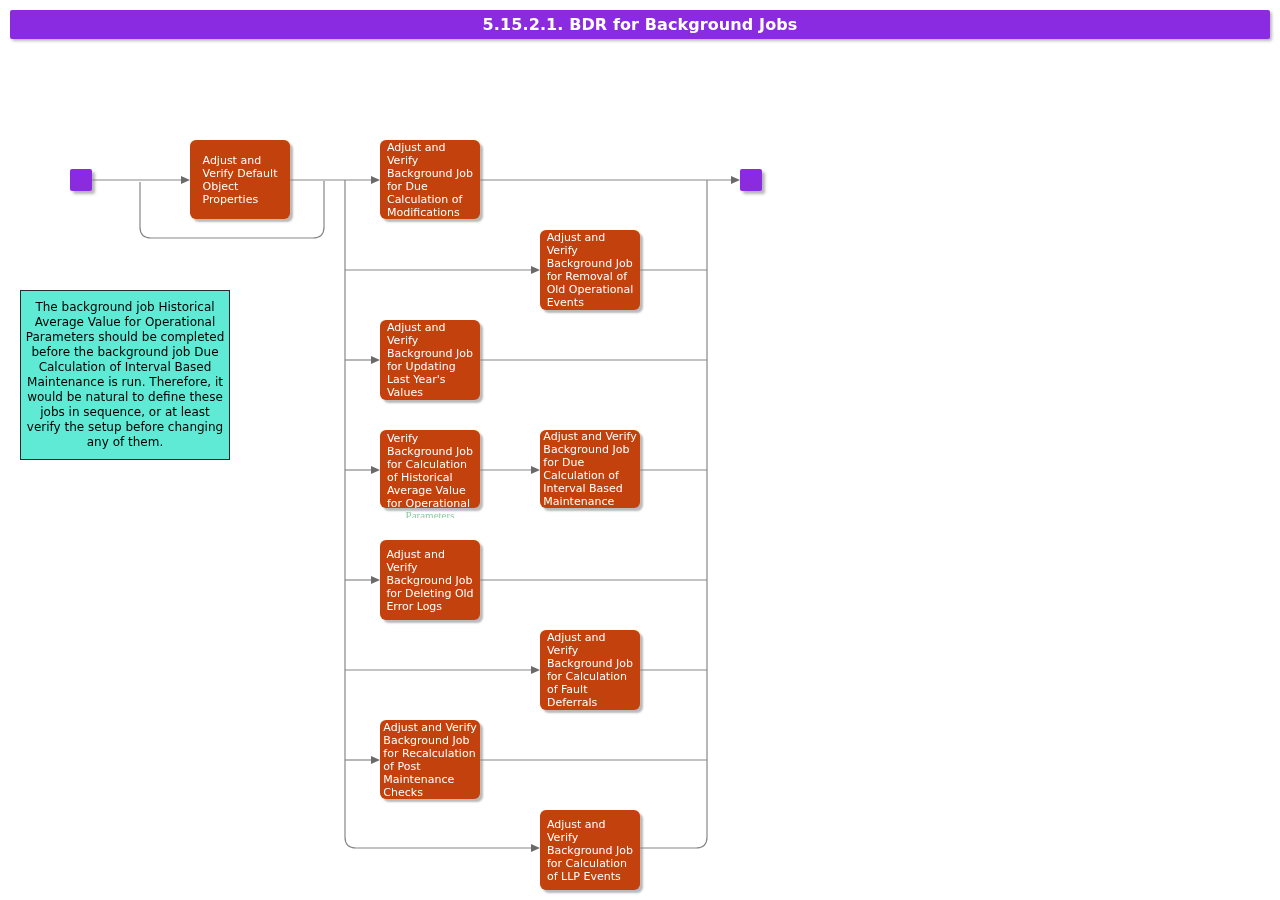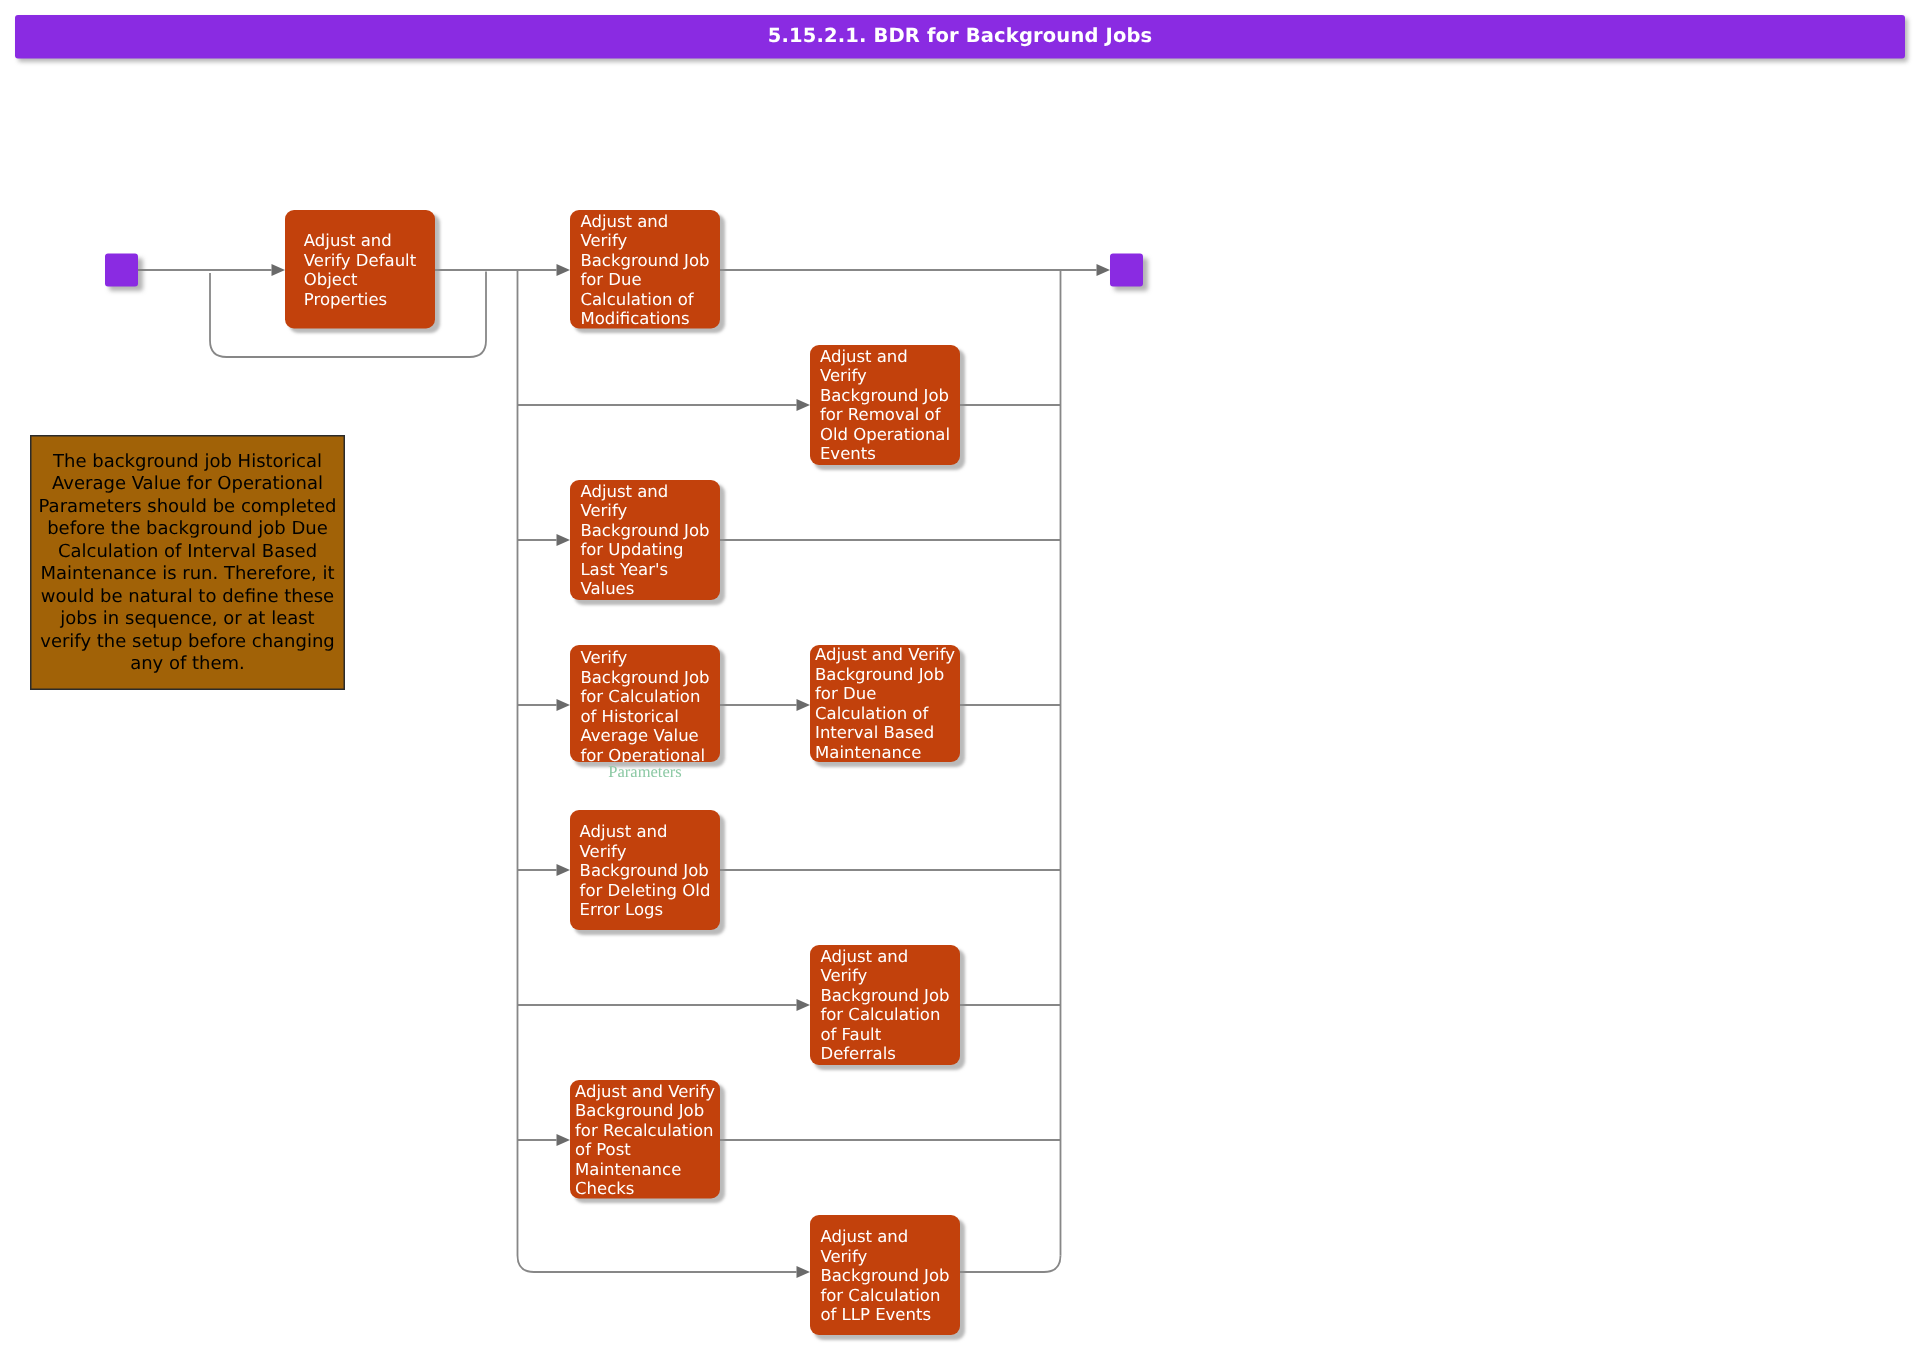--- a/index.html
+++ b/index.html
@@ -18,21 +18,21 @@
     position: absolute;
     left: 10px; top: 10px;
     width: 1260px; height: 29px;
     background: #8A2BE2;
     border-radius: 2px;
     display: flex; align-items: center; justify-content: center;
     box-shadow: 2px 2px 3px rgba(100,100,100,0.45);
   }
   .title-bar span {
     color: #ffffff;
-    font-size: 13px;
+    font-size: 16px;
     font-weight: bold;
     letter-spacing: 0.1px;
   }
 
   svg.connectors {
     position: absolute;
     left: 0; top: 0;
     width: 1280px; height: 900px;
     pointer-events: none;
   }
@@ -78,21 +78,21 @@
     line-height: 11px;
     text-align: center;
     white-space: nowrap;
     font-family: Liberation Serif, serif;
   }
 
   .note-box {
     position: absolute;
     left: 20px; top: 290px;
     width: 210px; height: 170px;
-    background: #a16207;
+    background: #5eead4;
     border: 1px solid #2b2b2b;
     color: #000000;
     font-size: 12px;
     line-height: 15px;
     text-align: center;
     white-space: pre-line;
     display: flex;
     align-items: center;
     justify-content: center;
     padding: 4px 4px;

